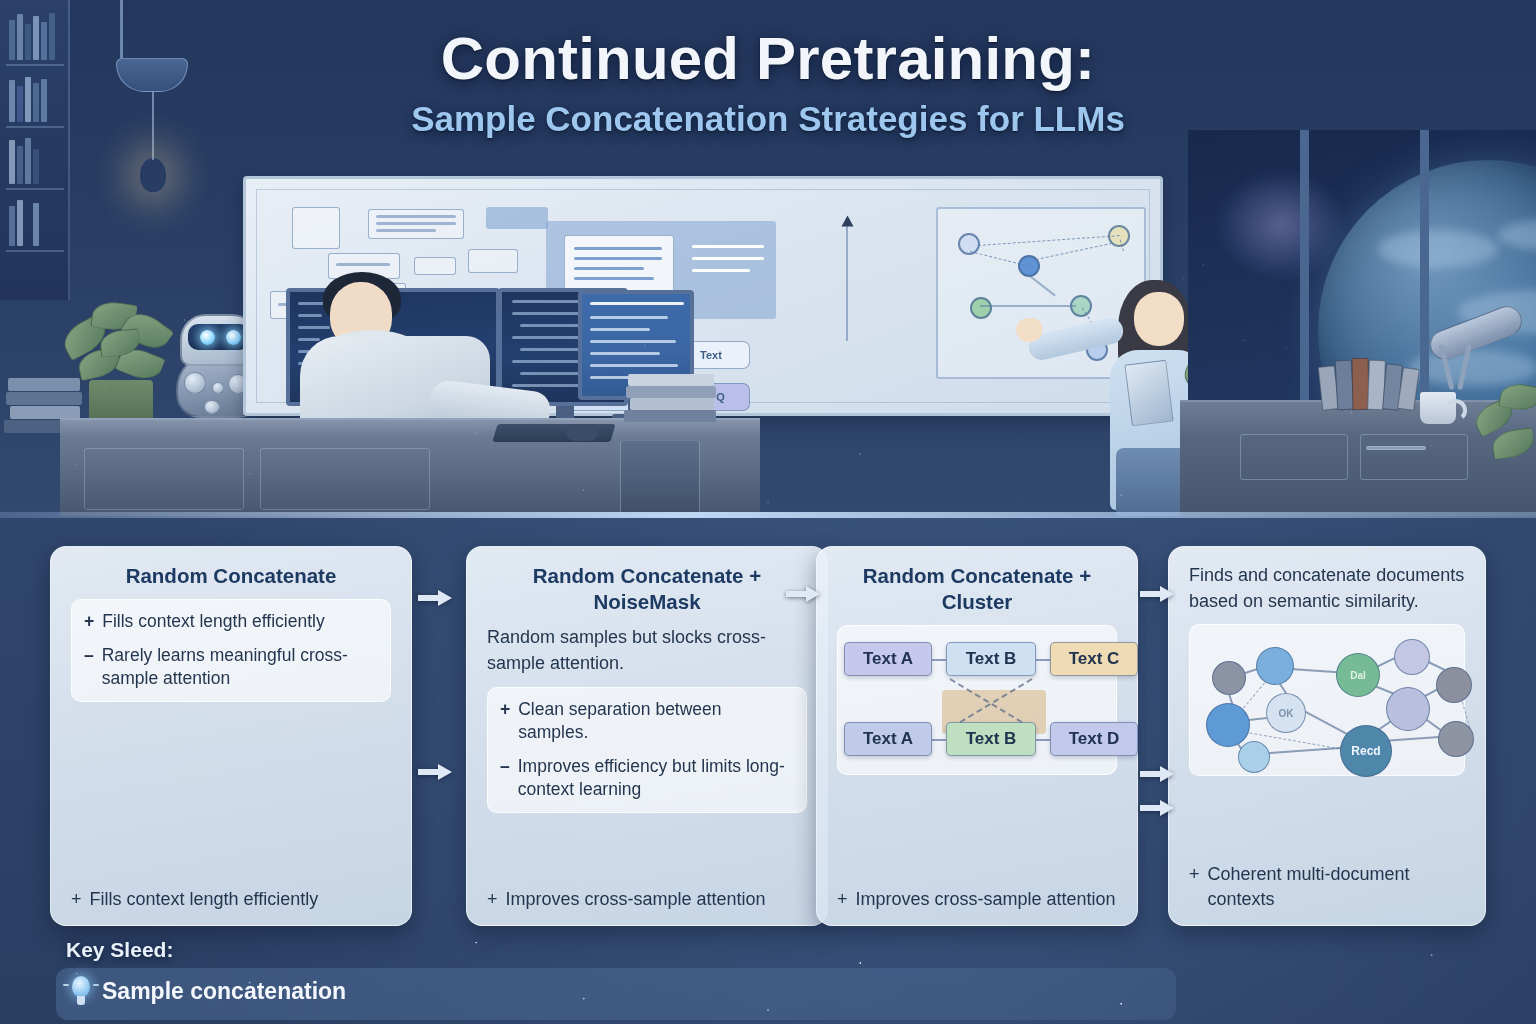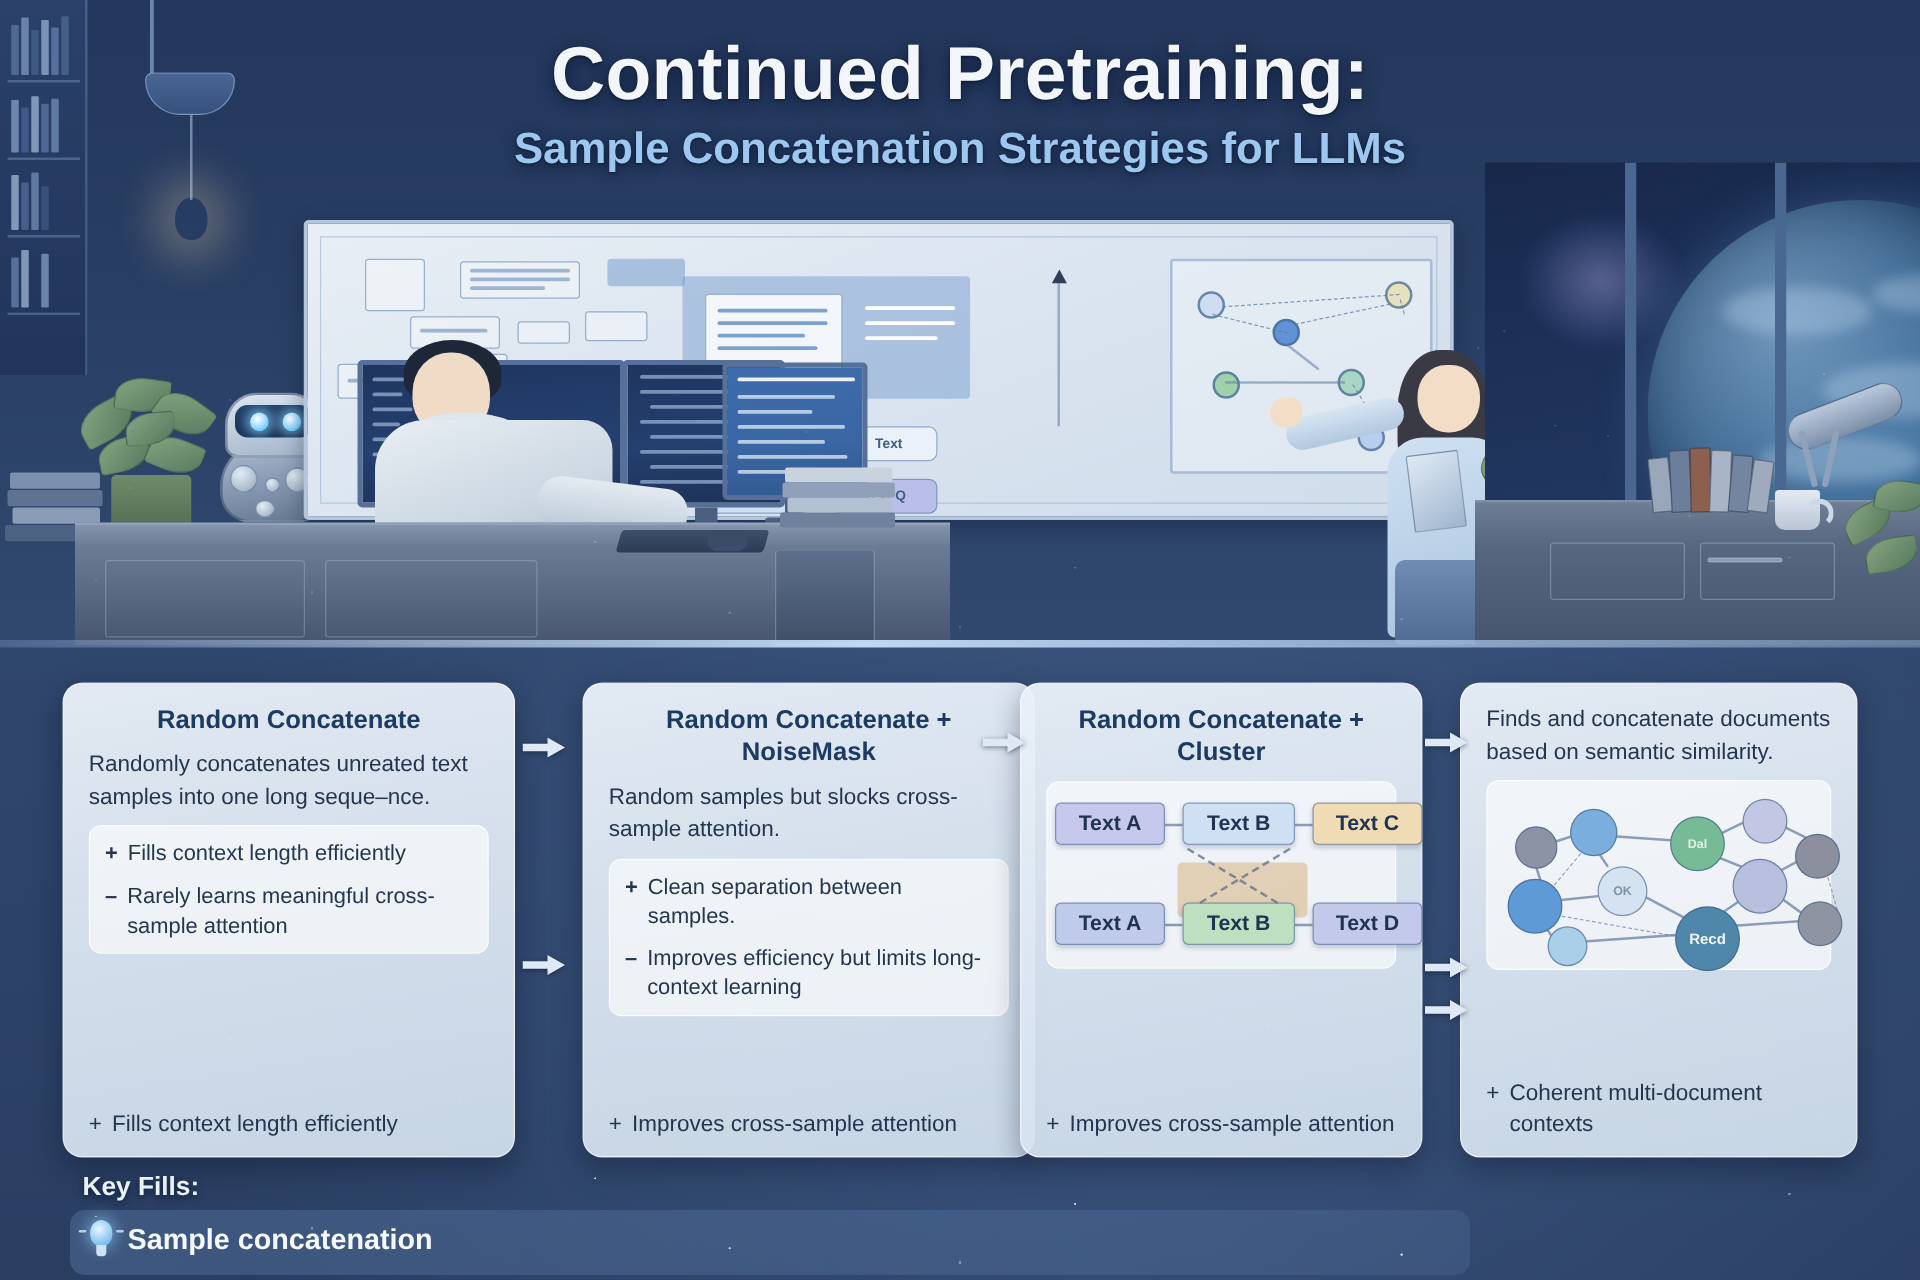--- a/index.html
+++ b/index.html
@@ -703,21 +703,20 @@
 
   <div class="title-wrap">
     <div class="title-main">Continued Pretraining:</div>
     <div class="title-sub">Sample Concatenation Strategies for LLMs</div>
   </div>
 
   <div class="cards">
 
     <div class="card" style="left:50px;width:362px">
       <div class="card-title">Random Concatenate</div>
-      <div class="card-desc">Randomly concatenates unreated text samples into one long seque–nce.</div>
       <div class="bullets">
         <div class="bullet">
           <span class="sign">+</span>
           <span>Fills context length efficiently</span>
         </div>
         <div class="bullet">
           <span class="sign">–</span>
           <span>Rarely learns meaningful cross-sample attention</span>
         </div>
       </div>
@@ -803,21 +802,21 @@
         <div class="gedge" style="left:222px;top:28px;width:48px;transform:rotate(26deg)"></div>
         <div class="gedge" style="left:220px;top:78px;width:50px;transform:rotate(-28deg)"></div>
         <div class="gedge dash" style="left:268px;top:62px;width:42px;transform:rotate(74deg)"></div>
         <div class="gedge" style="left:176px;top:112px;width:44px;transform:rotate(-34deg)"></div>
         <div class="gedge" style="left:178px;top:116px;width:82px;transform:rotate(-4deg)"></div>
         <div class="gedge" style="left:226px;top:86px;width:44px;transform:rotate(36deg)"></div>
 
         <div class="gnode" style="left:22px;top:36px;width:34px;height:34px;background:#8c93a4"></div>
         <div class="gnode" style="left:66px;top:22px;width:38px;height:38px;background:#79aedd"></div>
         <div class="gnode" style="left:16px;top:78px;width:44px;height:44px;background:#5e9ad6"></div>
-        <div class="gnode" style="left:88px;top:68px;width:40px;height:40px;background:#d5e2f1;color:#7d93ad">
+        <div class="gnode" style="left:76px;top:68px;width:40px;height:40px;background:#d5e2f1;color:#7d93ad">
           <span>OK</span>
         </div>
         <div class="gnode" style="left:146px;top:28px;width:44px;height:44px;background:#76bb96;color:#dff0e4">
           <span>Dal</span>
         </div>
         <div class="gnode" style="left:204px;top:14px;width:36px;height:36px;background:#c3c7e4"></div>
         <div class="gnode" style="left:196px;top:62px;width:44px;height:44px;background:#b8bfdf"></div>
         <div class="gnode" style="left:246px;top:42px;width:36px;height:36px;background:#8c8f9e"></div>
         <div class="gnode" style="left:150px;top:100px;width:52px;height:52px;background:#4f87ab;font-size:12px">
           <span>Recd</span>
@@ -846,21 +845,21 @@
   </svg>
   <svg class="arrow" style="left:1140px;top:766px" viewBox="0 0 34 16">
     <path d="M0 5 H20 V0 L34 8 L20 16 V11 H0 Z" fill="#dfe9f5"></path>
   </svg>
   <svg class="arrow" style="left:1140px;top:800px" viewBox="0 0 34 16">
     <path d="M0 5 H20 V0 L34 8 L20 16 V11 H0 Z" fill="#dfe9f5"></path>
   </svg>
 
   <div class="footer">
     <div class="key-panel"></div>
-    <div class="key-label">Key Fills:</div>
+    <div class="key-label">Key Sleed:</div>
     <div class="key-row">
       <div class="bulb">
         <div class="bulb-glass"></div>
         <div class="bulb-base"></div>
         <div class="bulb-ray" style="left:-7px;top:8px"></div>
         <div class="bulb-ray" style="left:23px;top:8px"></div>
       </div>
       <div class="key-strong">Sample concatenation</div>
     </div>
   </div>

